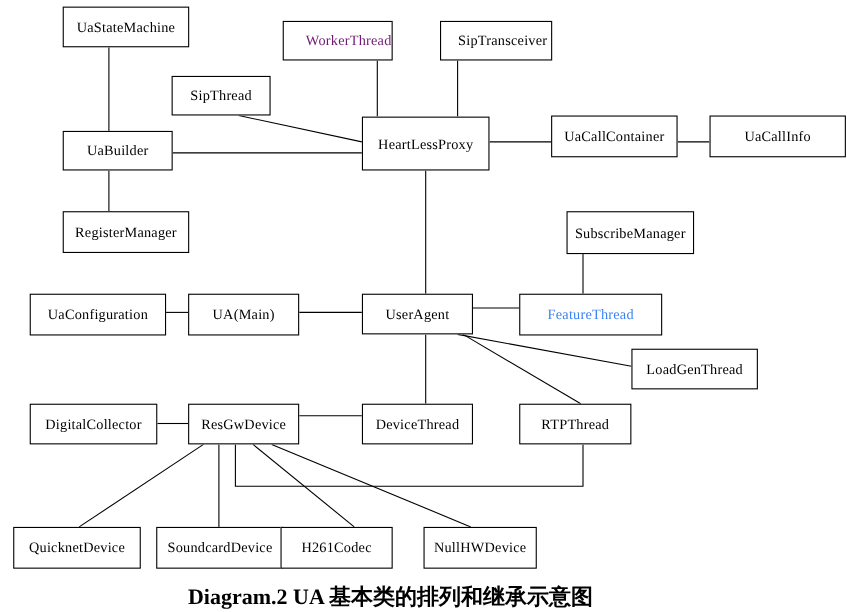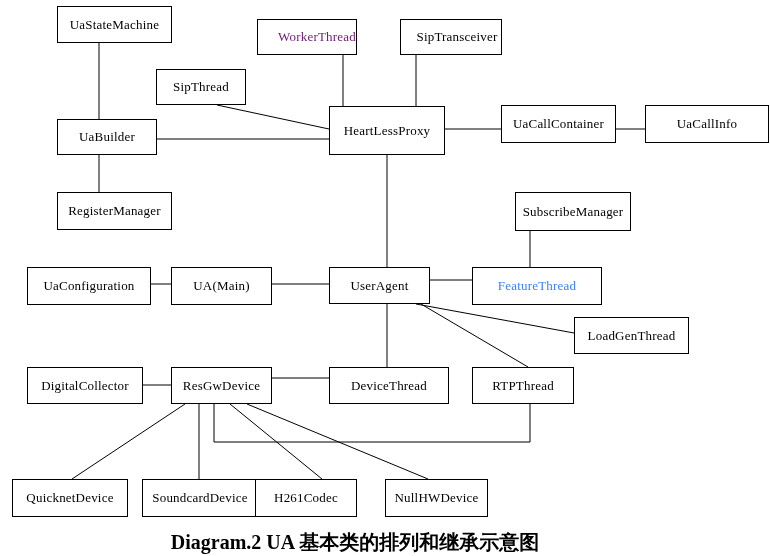--- a/index.html
+++ b/index.html
@@ -89,21 +89,21 @@
       <div class="node" style="left: 645px; top: 105px; width: 124px; height: 38px; color: rgb(0, 0, 0); border-color: rgb(0, 0, 0);">UaCallInfo</div>
       <div class="node" style="left: 57px; top: 192px; width: 115px; height: 38px; color: rgb(0, 0, 0); border-color: rgb(0, 0, 0);">RegisterManager</div>
       <div class="node" style="left: 472px; top: 192px; width: 116px; height: 39px; color: rgb(0, 0, 0); border-color: rgb(0, 0, 0); margin-left: 43px;">SubscribeManager</div>
       <div class="node" style="left: 27px; top: 267px; width: 124px; height: 38px; color: rgb(0, 0, 0); border-color: rgb(0, 0, 0);">UaConfiguration</div>
       <div class="node" style="left: 171px; top: 267px; width: 101px; height: 38px; color: rgb(0, 0, 0); border-color: rgb(0, 0, 0);">UA(Main)</div>
       <div class="node" style="left: 329px; top: 267px; width: 101px; height: 37px; color: rgb(0, 0, 0); border-color: rgb(0, 0, 0);">UserAgent</div>
       <div class="node" style="left: 472px; top: 267px; width: 130px; height: 38px; color: #3b82f6; border-color: rgb(0, 0, 0);">FeatureThread</div>
       <div class="node" style="left: 574px; top: 317px; width: 115px; height: 37px; color: rgb(0, 0, 0); border-color: rgb(0, 0, 0);">LoadGenThread</div>
       <div class="node" style="left: 27px; top: 367px; width: 116px; height: 37px; color: rgb(0, 0, 0); border-color: rgb(0, 0, 0);">DigitalCollector</div>
       <div class="node" style="left: 171px; top: 367px; width: 101px; height: 37px; color: rgb(0, 0, 0); border-color: rgb(0, 0, 0);">ResGwDevice</div>
-      <div class="node" style="left: 329px; top: 367px; width: 120px; height: 37px; color: rgb(0, 0, 0); border-color: rgb(0, 0, 0);">DeviceThread</div>
+      <div class="node" style="left: 329px; top: 367px; width: 101px; height: 37px; color: rgb(0, 0, 0); border-color: rgb(0, 0, 0);">DeviceThread</div>
       <div class="node" style="left: 472px; top: 367px; width: 102px; height: 37px; color: rgb(0, 0, 0); border-color: rgb(0, 0, 0);">RTPThread</div>
       <div class="node" style="left: 12px; top: 479px; width: 116px; height: 38px; color: rgb(0, 0, 0); border-color: rgb(0, 0, 0);">QuicknetDevice</div>
       <div class="node" style="left: 142px; top: 479px; width: 116px; height: 38px; color: rgb(0, 0, 0); border-color: rgb(0, 0, 0);">SoundcardDevice</div>
       <div class="node" style="left: 255px; top: 479px; width: 102px; height: 38px; color: rgb(0, 0, 0); border-color: rgb(0, 0, 0);">H261Codec</div>
       <div class="node" style="left: 385px; top: 479px; width: 103px; height: 38px; color: rgb(0, 0, 0); border-color: rgb(0, 0, 0);">NullHWDevice</div>
     </div>
   <div class="caption">Diagram.2 UA 基本类的排列和继承示意图</div>
 </div>
 
 </body></html>

